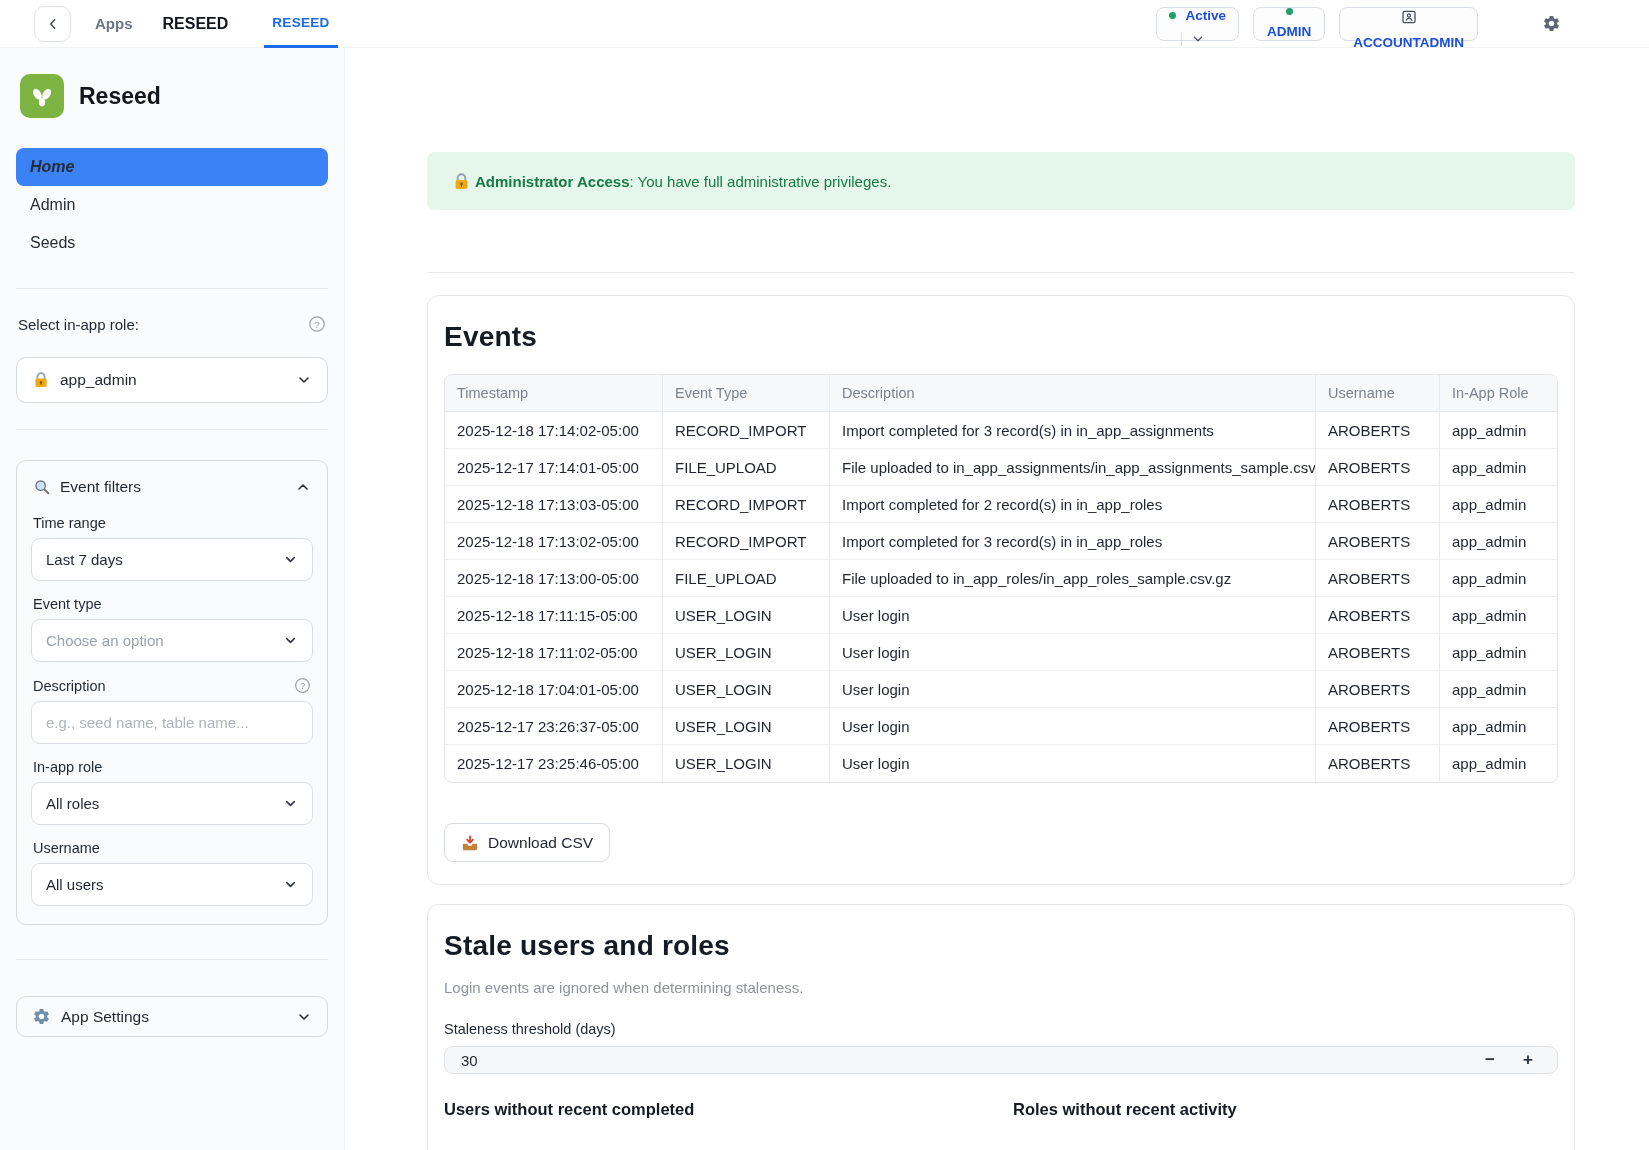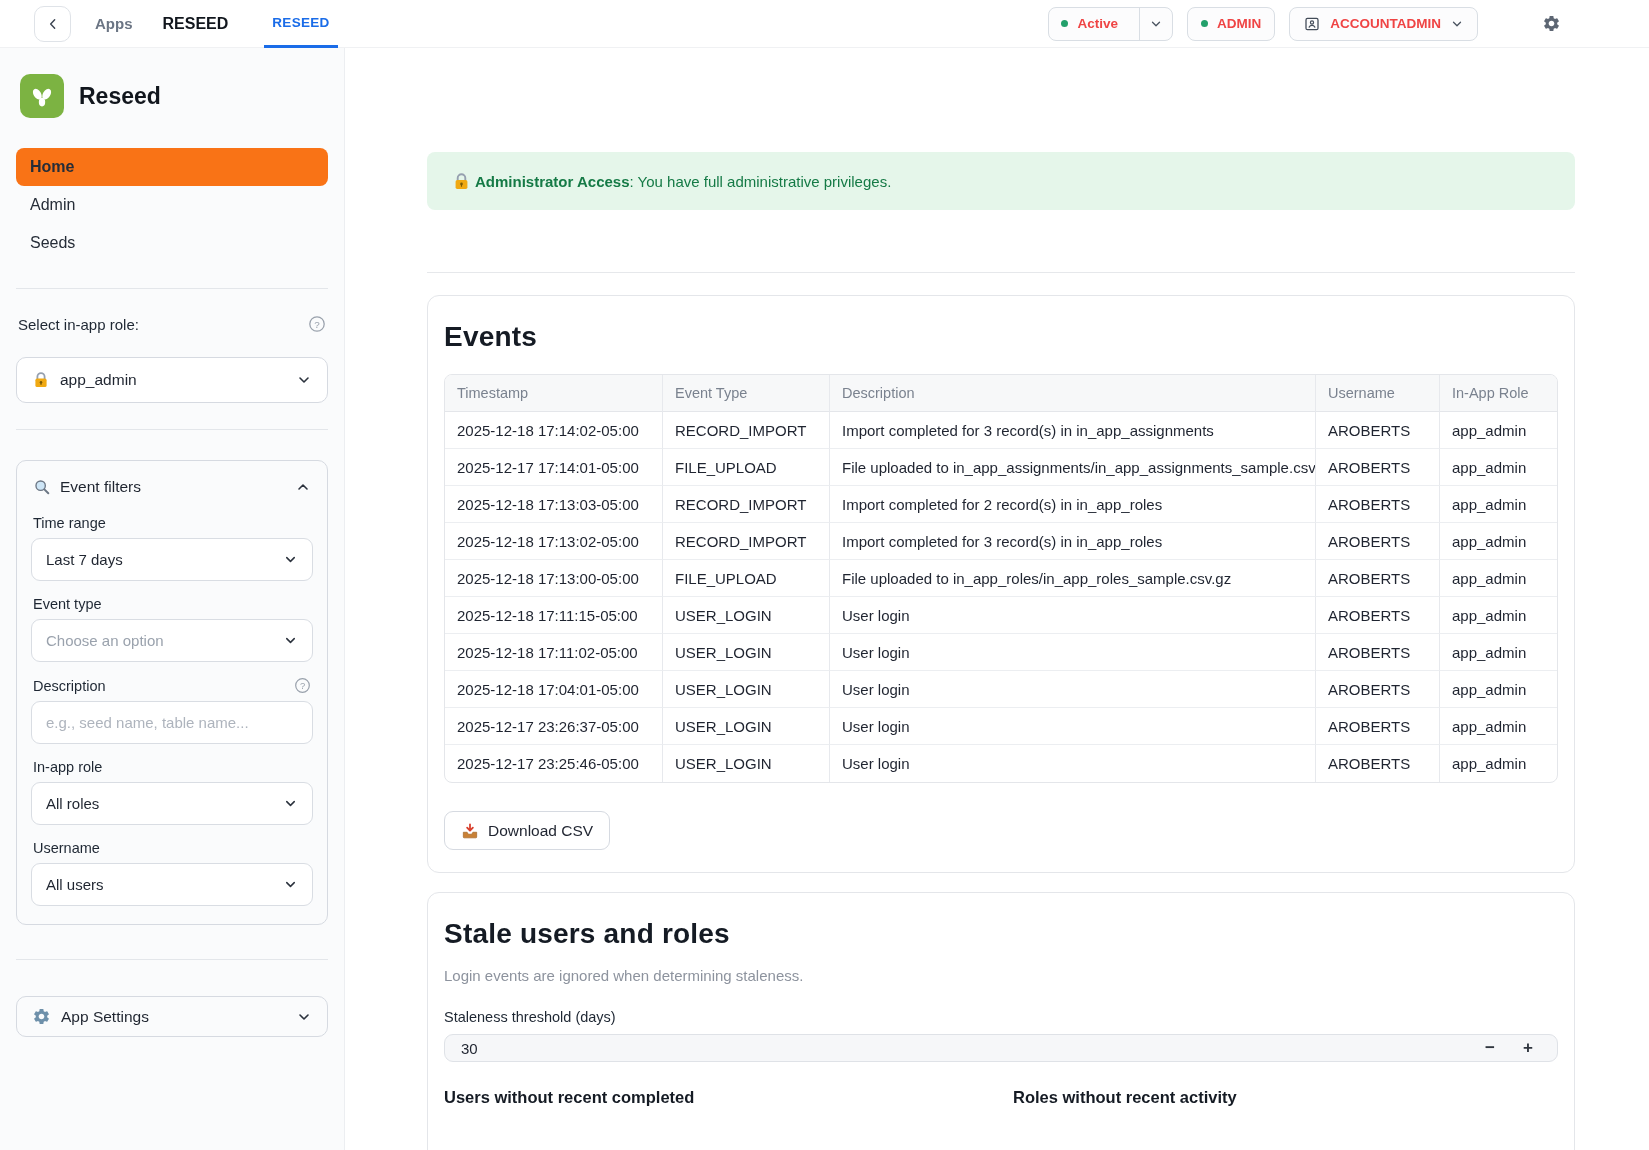--- a/index.html
+++ b/index.html
@@ -12,38 +12,38 @@
   .back-btn { width:37px; height:36px; border:1px solid #dfe3e8; border-radius:10px;
     background:#fff; display:flex; align-items:center; justify-content:center; cursor:pointer; }
   .crumb-apps { margin-left:24px; font-size:15px; font-weight:700; color:#6b7584; }
   .crumb-app  { margin-left:30px; font-size:16px; font-weight:700; color:#11161d; }
   .tab-wrap { height:48px; margin-left:36px; display:flex; align-items:center;
     border-bottom:3px solid #1a6ce8; padding:0 8px; }
   .tab-label { font-size:13.5px; font-weight:700; letter-spacing:.3px; color:#1a6ce8; }
   .topbar-right { margin-left:auto; display:flex; align-items:center; gap:14px; padding-right:26px; }
   .pill-btn { height:34px; border:1px solid #d9dee4; border-radius:8px; background:#fcfcfd;
     display:flex; align-items:center; padding:0 13px; gap:9px; font-size:13.5px; font-weight:700;
-    color:#ef4444; cursor:pointer; }
+    color:#1d4ed8; cursor:pointer;flex-direction:column; }
   .split { padding:0; }
   .split .seg { display:flex; align-items:center; gap:9px; padding:0 12px; height:100%; }
   .split .seg2 { border-left:1px solid #d9dee4; padding:0 9px; display:flex; align-items:center; height:100%; }
   .dot { width:7px; height:7px; border-radius:50%; background:var(--status-green); }
   .gear-top { margin-left:50px; margin-right:62px; display:flex; align-items:center; cursor:pointer; }
 
   
   .sidebar { position:absolute; top:48px; left:0; bottom:0; width:345px; background:#fafbfc;
     border-right:1px solid #eceef1; padding:26px 16px 0 16px; overflow:hidden; }
   .logo-row { display:flex; align-items:center; gap:15px; padding-left:4px; margin-bottom:30px; }
   .logo-box { width:44px; height:44px; border-radius:10px; background:var(--brand-green);
     display:flex; align-items:center; justify-content:center; }
   .app-title { font-size:23px; font-weight:600; color:#11161d; }
   .nav-item { height:38px; display:flex; align-items:center; padding:0 14px; border-radius:8px;
     font-size:16px; color:#262d38; cursor:pointer; margin-bottom:0; }
   .nav-item + .nav-item { margin-top:0; }
-  .nav-item.active { background:#f97316; font-weight:700; }
+  .nav-item.active { background:#3b82f6; font-weight:700;font-style:italic; }
   .side-divider { border:none; border-top:1px solid #e3e6ea; margin:26px 0; }
   .role-label-row { display:flex; align-items:center; justify-content:space-between; padding:0 2px; margin-bottom:24px; }
   .field-label { font-size:15px; color:#1e2733; }
   .select-box { height:46px; background:#fff; border:1px solid #d6dae1; border-radius:10px;
     display:flex; align-items:center; padding:0 15px; gap:10px; cursor:pointer; }
   .select-box .val { font-size:15.5px; color:#1f2530; flex:1; }
   .filters-card { border:1px solid #d6dae1; border-radius:10px; padding:15px 14px 18px 14px; margin-top:30px; }
   .filters-head { display:flex; align-items:center; gap:9px; padding:2px 2px 4px 2px; cursor:pointer; }
   .filters-head .t { font-size:15.5px; color:#1f2530; flex:1; }
   .f-label { font-size:14.5px; color:#1e2733; margin:15px 2px 7px 2px; display:flex; align-items:center; justify-content:space-between; }
@@ -75,21 +75,21 @@
   table.events col.c1{width:217px;} table.events col.c2{width:167px;}
   table.events col.c4{width:124px;} table.events col.c5{width:118px;}
   table.events th { height:37px; background:#f7f8f9; text-align:left; font-weight:400;
     font-size:14.5px; color:#7a828f; padding:0 12px; border-bottom:1px solid #e4e6ea;
     white-space:nowrap; overflow:hidden; }
   table.events td { height:37px; font-size:15px; color:#1f2430; padding:0 12px;
     white-space:nowrap; overflow:hidden; border-bottom:1px solid #eceef1; }
   table.events tr:last-child td { border-bottom:none; }
   table.events th + th, table.events td + td { border-left:1px solid #e7e9ed; }
 
-  .download-btn { margin-top:28px; height:39px; border:1px solid #d6dae1; border-radius:9px;
+  .download-btn { margin-top:40px; height:39px; border:1px solid #d6dae1; border-radius:9px;
     background:#fff; display:inline-flex; align-items:center; gap:9px; padding:0 16px;
     font-size:15.5px; color:#1f2430; cursor:pointer; font-family:"Liberation Sans",sans-serif; }
 
   .stale-sub { margin-top:17px; font-size:15px; color:#8d939e; }
   .stale-threshold-label { margin-top:25px; font-size:14.5px; color:#1e2733; }
   .stepper { margin-top:9px; height:28px; background:#f6f7f9; border:1px solid #dfe2e7;
     border-radius:9px; display:flex; align-items:center; padding:0 16px; }
   .stepper .num { font-size:15px; color:#1f2430; flex:1; }
   .step-btn { background:none; border:none; font-size:17px; font-weight:700; color:#30363f;
     cursor:pointer; padding:0 0 0 0; width:26px; text-align:center; font-family:"Liberation Sans",sans-serif; }

